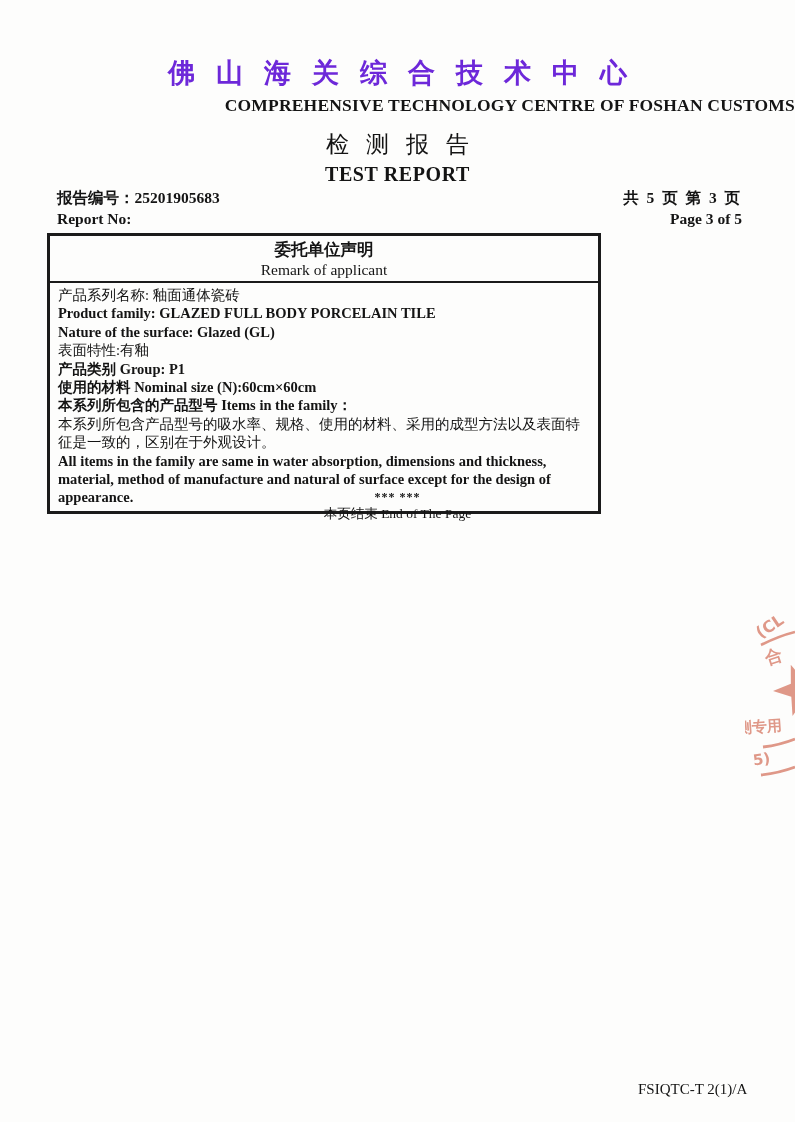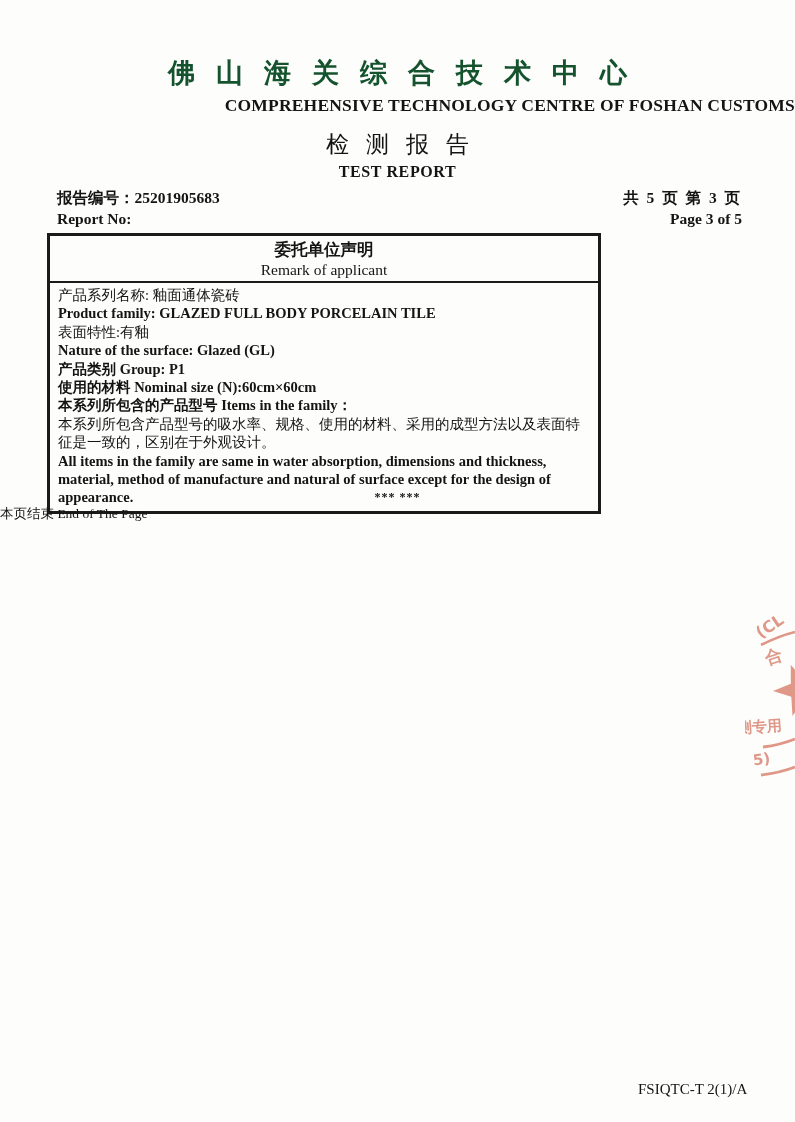--- a/index.html
+++ b/index.html
@@ -18,36 +18,36 @@
 
   
   .header {
     position: absolute; top: 55px; left: 0; width: 100%;
     text-align: center;
   }
   .org-cn {
     font-family: "DejaVu Sans", "Liberation Sans", sans-serif;
     font-weight: bold; font-size: 27px;
     letter-spacing: 21px; text-indent: 21px;
-    color: #14532d;
+    color: #6d28d9;
   }
   .org-en {
     font-family: "Liberation Serif", serif;
     font-weight: bold; font-size: 17.5px;
     margin-top: 4px; letter-spacing: 0.2px; text-align: right;
   }
   .title-cn {
     font-family: "DejaVu Sans", "Liberation Sans", sans-serif;
     font-weight: normal; font-size: 23px;
     letter-spacing: 17px; text-indent: 17px;
     margin-top: 13px;
   }
   .title-en {
     font-family: "Liberation Serif", serif;
-    font-weight: bold; font-size: 16px;
+    font-weight: bold; font-size: 20px;
     margin-top: 3px; letter-spacing: 0.6px;
   }
 
   
   .report-no {
     position: absolute; left: 57px; top: 187px;
     font-weight: bold; font-size: 15.5px; line-height: 21px;
   }
   .pages {
     position: absolute; right: 53px; top: 187px;
@@ -81,20 +81,21 @@
   .line.cn  { font-weight: normal; }
 
   
   .end-marks {
     position: absolute; top: 490px; left: 0; width: 100%;
     text-align: center;
     font-weight: bold; font-size: 12px; letter-spacing: 1px;
   }
   .end-page {
     position: absolute; top: 505px; left: 0; width: 100%;
+    text-align: center;
     font-size: 13.5px;
   }
 
   
   .stamp {
     position: absolute; left: 745px; top: 605px;
     width: 50px; height: 175px;
   }
   .stamp text {
     font-family: "DejaVu Sans", sans-serif;
@@ -131,22 +132,22 @@
   </div>
 
   <div class="remark-box">
     <div class="box-title">
       <div class="box-title-cn">委托单位声明</div>
       <div class="box-title-en">Remark of applicant</div>
     </div>
     <div class="box-body">
       <div class="line cn">产品系列名称: 釉面通体瓷砖</div>
       <div class="line en">Product family: GLAZED FULL BODY PORCELAIN TILE</div>
+      <div class="line en">Nature of the surface: Glazed (GL)</div>
       <div class="line cn">表面特性:有釉</div>
-      <div class="line en">Nature of the surface: Glazed (GL)</div>
       <div class="line mix">产品类别 Group: P1</div>
       <div class="line mix">使用的材料 Nominal size (N):60cm×60cm</div>
       <div class="line mix">本系列所包含的产品型号 Items in the family：</div>
       <div class="line cn">本系列所包含产品型号的吸水率、规格、使用的材料、采用的成型方法以及表面特征是一致的，区别在于外观设计。</div>
       <div class="line en">All items in the family are same in water absorption, dimensions and thickness, material, method of manufacture and natural of surface except for the design of appearance.</div>
     </div>
   </div>
 
   <div class="end-marks">*** ***</div>
   <div class="end-page">本页结束 End of The Page</div>

